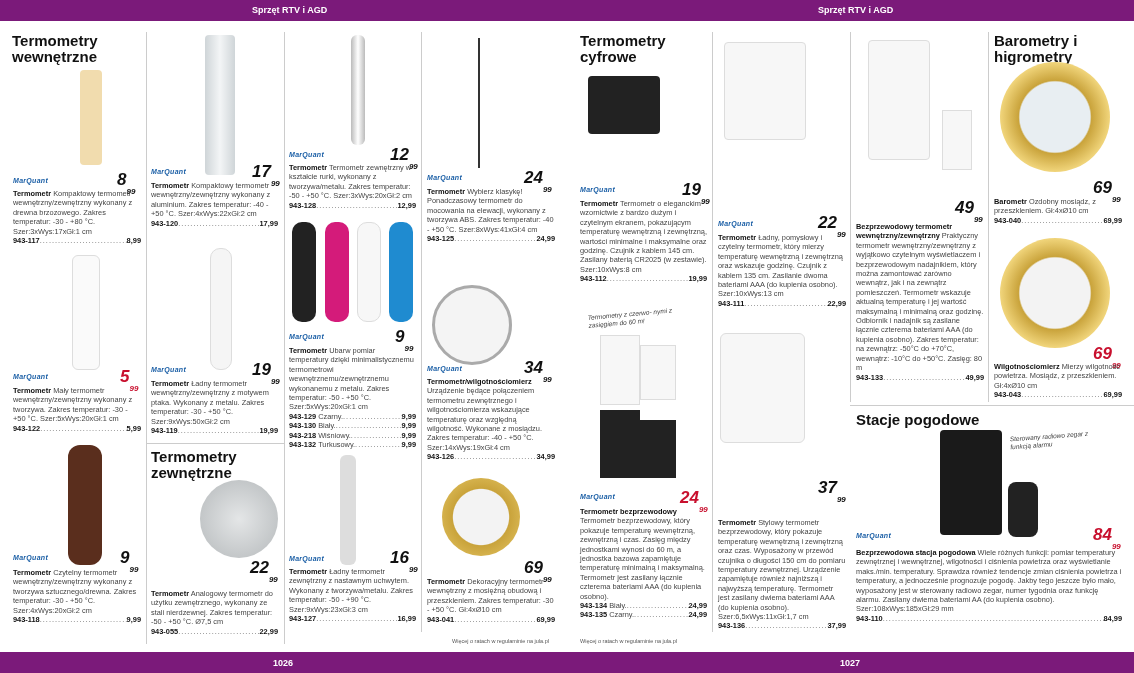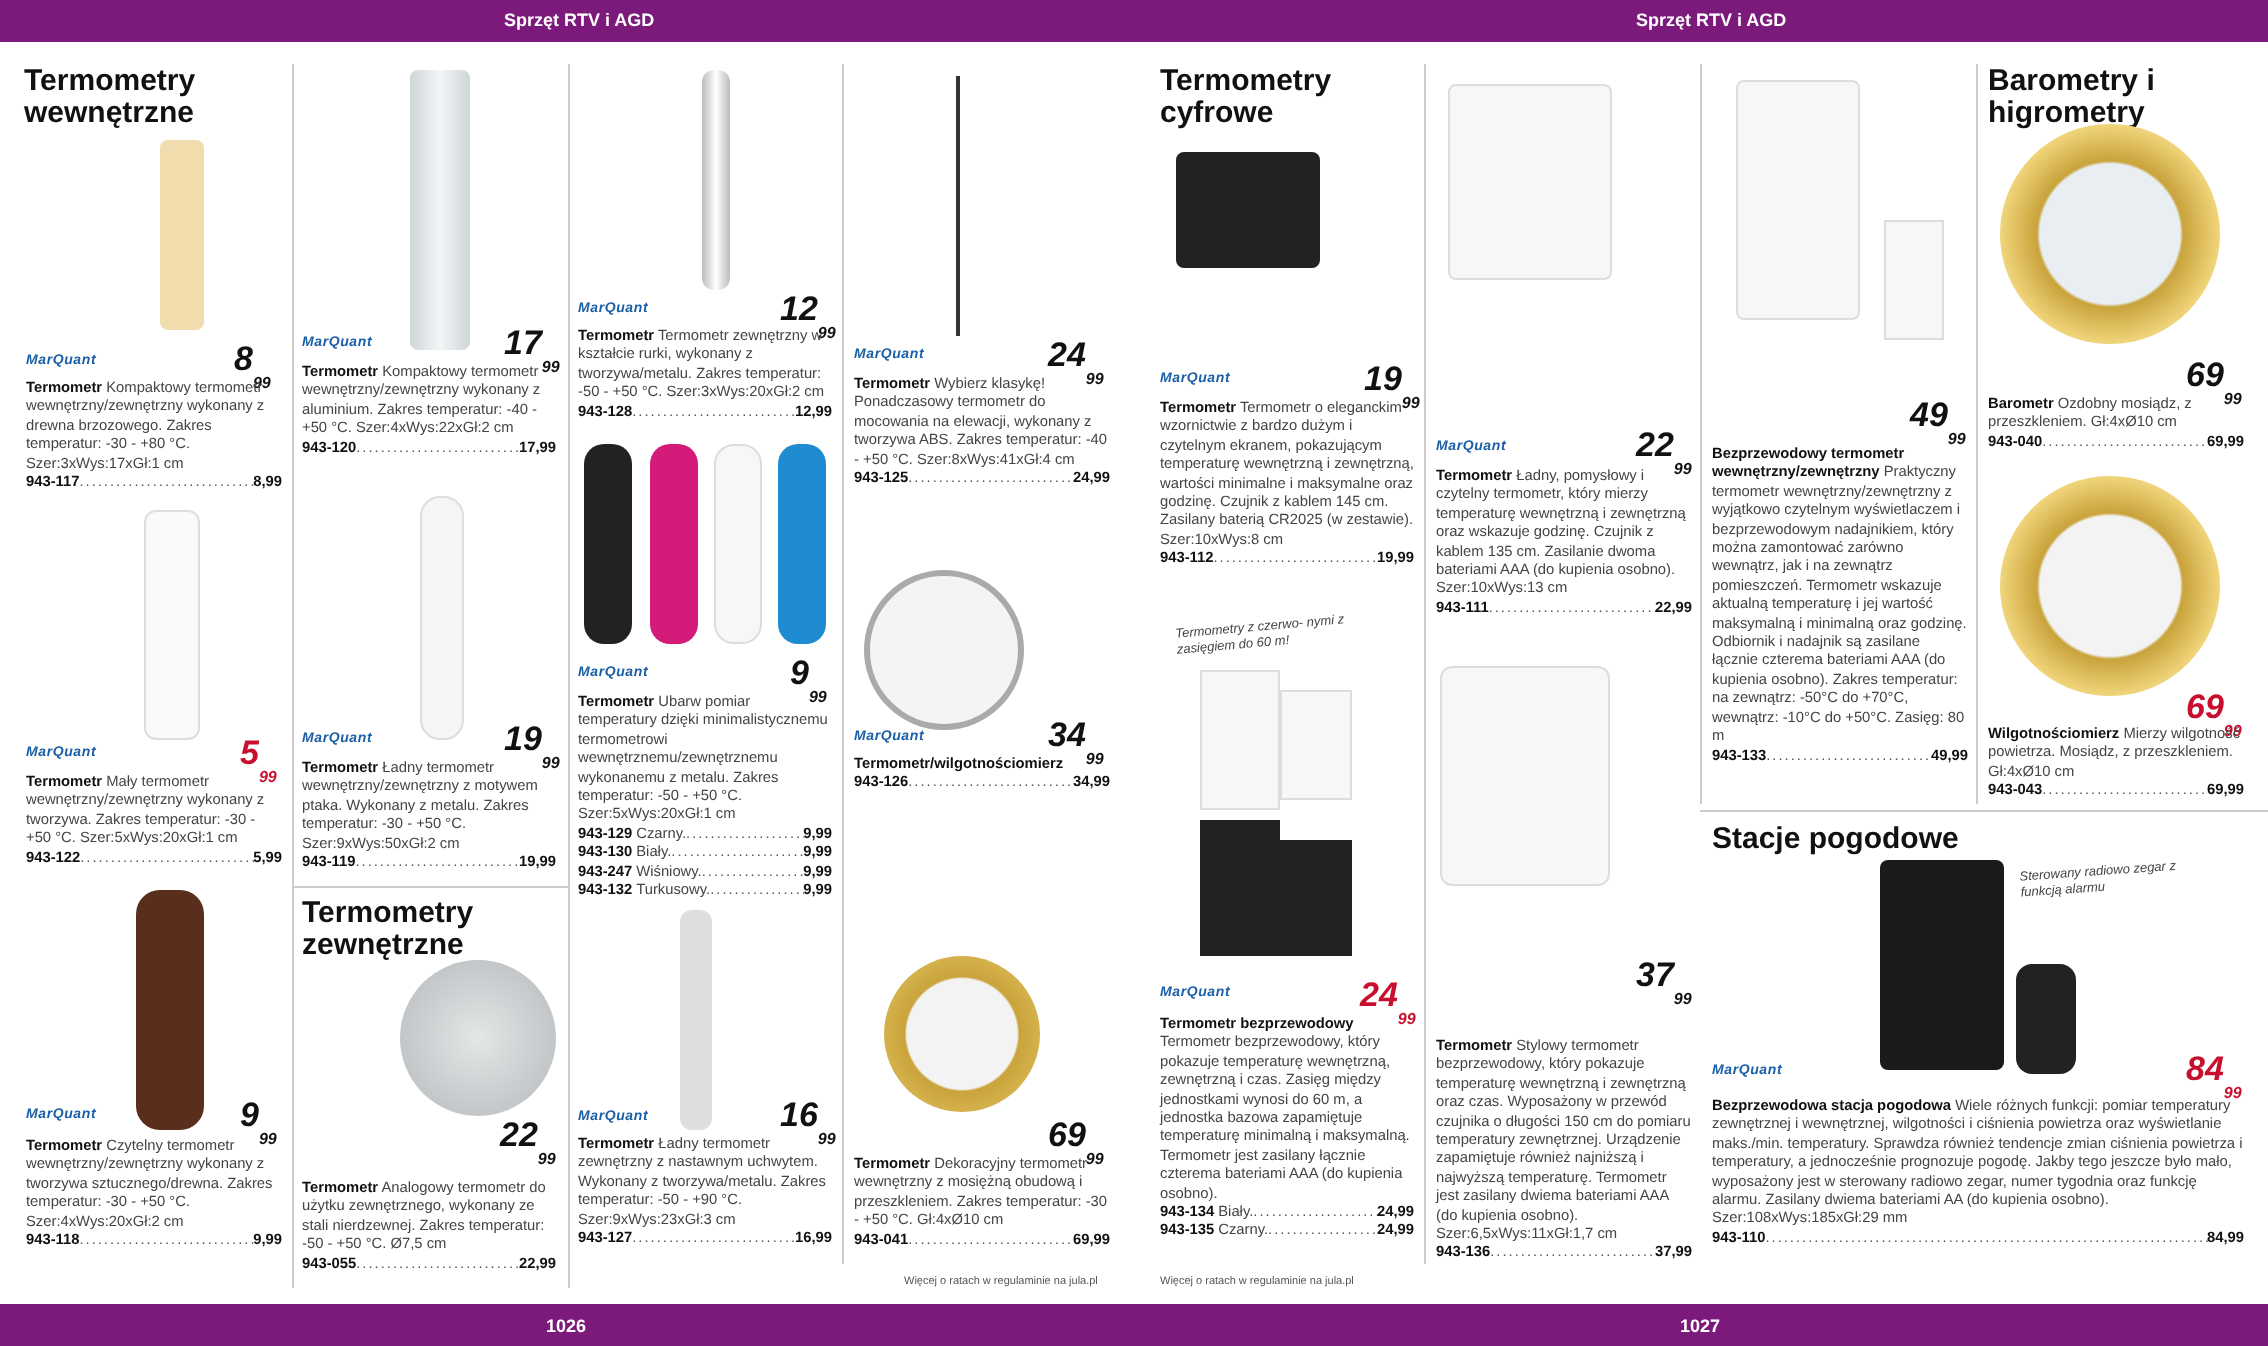--- a/index.html
+++ b/index.html
@@ -175,34 +175,34 @@
       <span class="dots"></span>
       <span class="rp">9,99</span>
     </div>
   <div class="row">
       <span class="code">943-130</span>
       <span class="variant">Biały.</span>
       <span class="dots"></span>
       <span class="rp">9,99</span>
     </div>
   <div class="row">
-      <span class="code">943-247</span>
+      <span class="code">943-218</span>
       <span class="variant">Wiśniowy.</span>
       <span class="dots"></span>
       <span class="rp">9,99</span>
     </div>
   <div class="row">
       <span class="code">943-132</span>
       <span class="variant">Turkusowy.</span>
       <span class="dots"></span>
       <span class="rp">9,99</span>
     </div>
 </div>
 <div class="prod" style="left:427px;top:377px;width:128px">
-  <span class="name">Termometr/wilgotnościomierz</span><br>
+  <span class="name">Termometr/wilgotnościomierz</span><br><span class="desc">Urządzenie będące połączeniem termometru zewnętrznego i wilgotnościomierza wskazujące temperaturę oraz względną wilgotność. Wykonane z mosiądzu. Zakres temperatur: -40 - +50 °C. Szer:14xWys:19xGł:4 cm</span>
   <div class="row">
       <span class="code">943-126</span>
       <span class="dots"></span>
       <span class="rp">34,99</span>
     </div>
 </div>
 <div class="prod" style="left:13px;top:568px;width:128px">
   <span class="name">Termometr</span> <span class="desc">Czytelny termometr wewnętrzny/zewnętrzny wykonany z tworzywa sztucznego/drewna. Zakres temperatur: -30 - +50 °C. Szer:4xWys:20xGł:2 cm</span>
   <div class="row">
       <span class="code">943-118</span>

